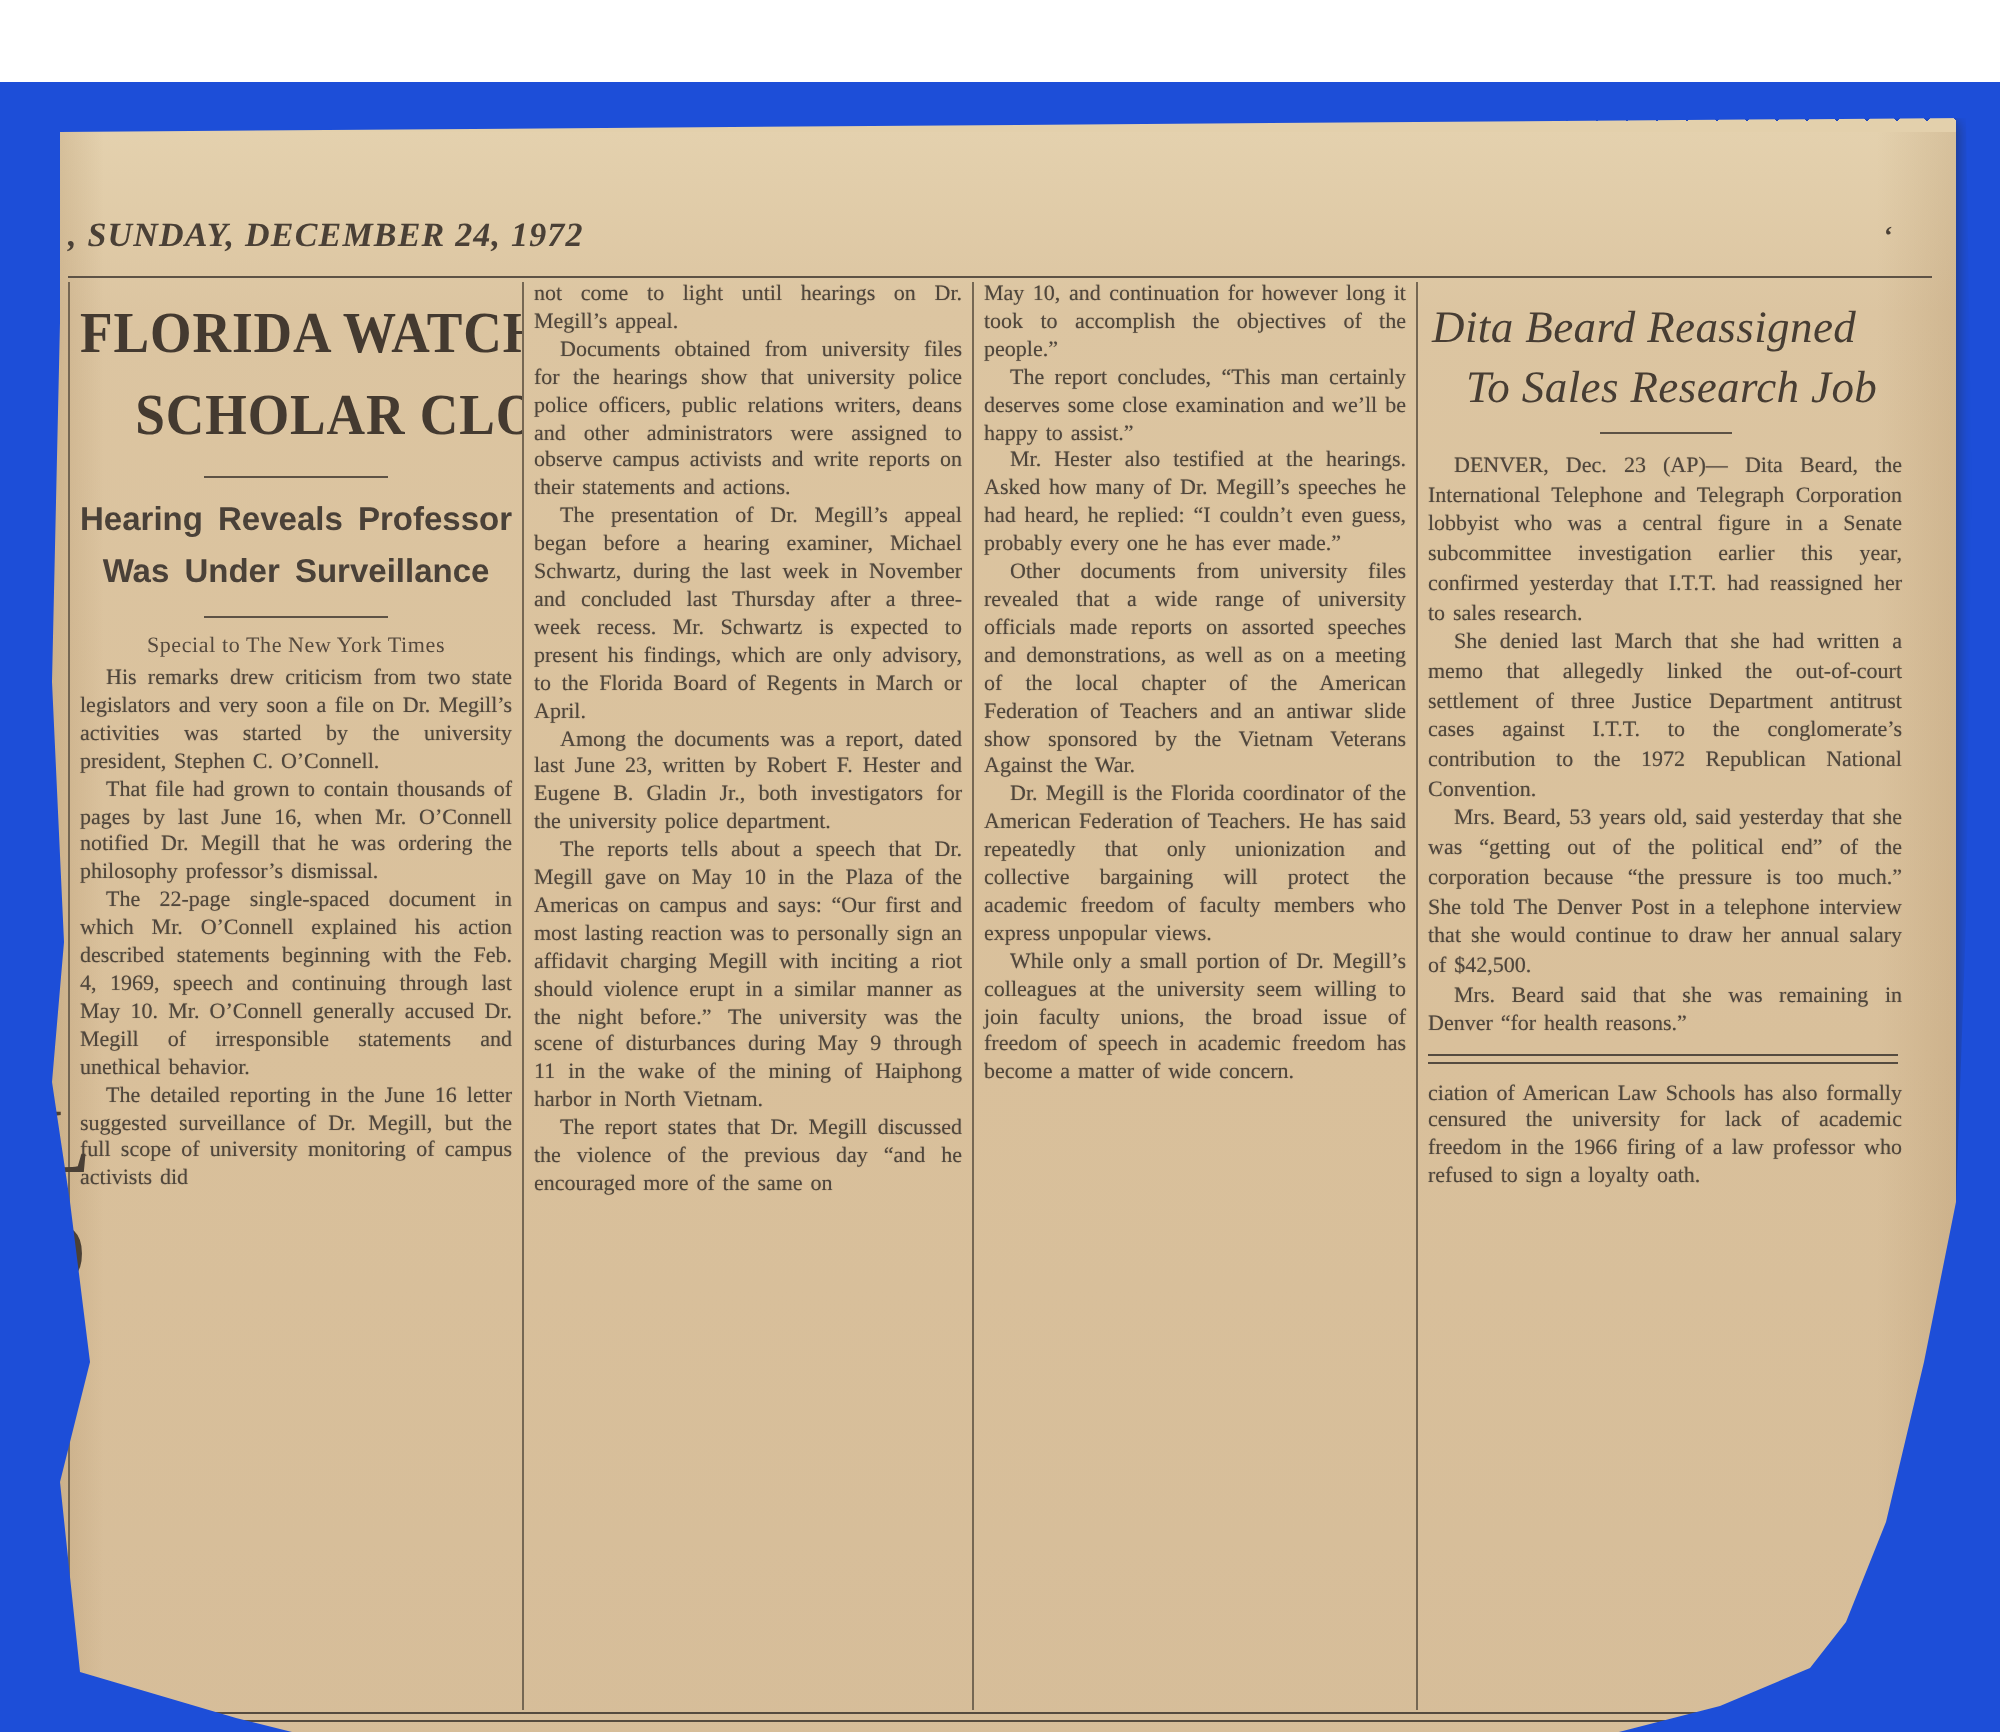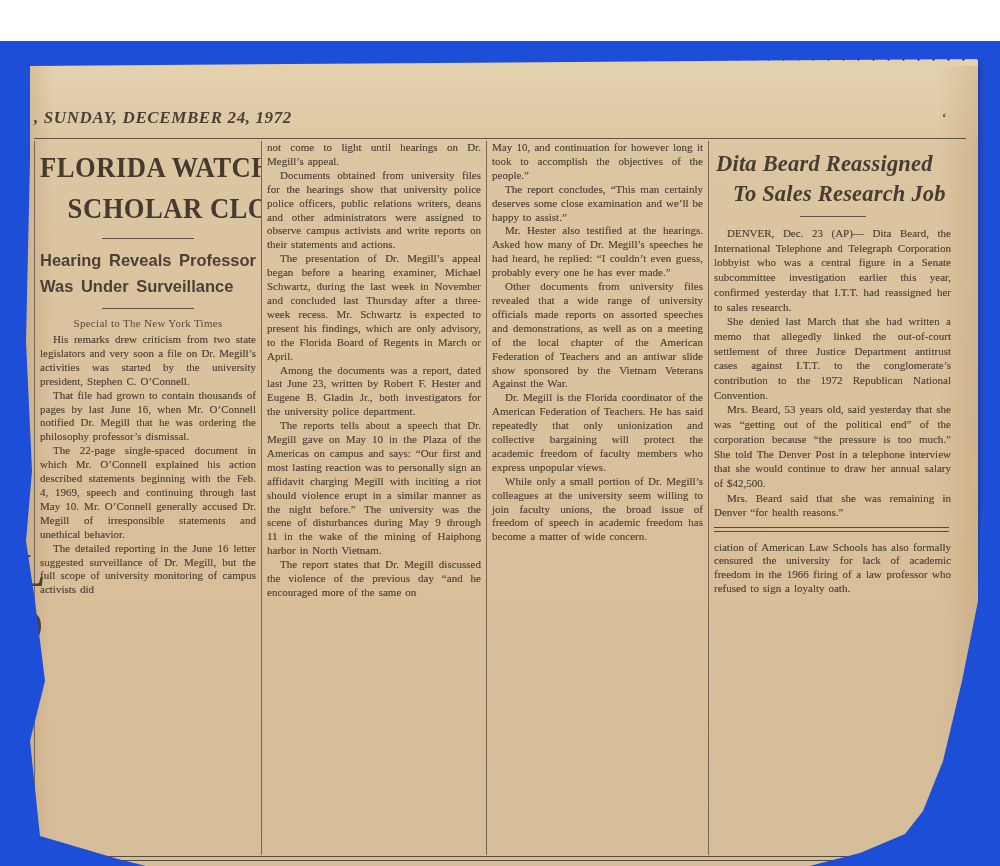--- a/index.html
+++ b/index.html
@@ -29,23 +29,23 @@
   .col4{width:247px;}
   .col-body{font-size:11px;line-height:13.9px;text-align:justify;word-spacing:1.2px;
             text-shadow:0 0 .5px rgba(84,70,54,.55);}
   .col-body p{margin:0;text-indent:13px;}
   .cont-first p:first-child{text-indent:0;}
   .headline{margin:6px 0 0 0;font-size:29px;line-height:41px;font-weight:bold;color:#443a30;
             letter-spacing:.5px;transform:scaleX(.92);transform-origin:left;white-space:nowrap;}
   .hl2{display:inline-block;margin-left:30px;}
   .short-rule{width:92px;margin:9px auto 8px auto;border-top:1.4px solid #5d5245;}
   .subhead{margin:4px 0 0 0;font-family:"Liberation Sans",sans-serif;font-size:16.5px;
-           line-height:26px;font-weight:bold;text-align:left;color:#4a4138;word-spacing:3px;}
+           line-height:26px;font-weight:bold;text-align:center;color:#4a4138;word-spacing:3px;}
   .byline{font-size:11px;text-align:center;color:#55493d;margin:2px 0 4px 0;letter-spacing:.3px;}
-  .dita-head{margin:8px 0 0 2px;font-size:22.5px;line-height:30px;font-weight:bold;
+  .dita-head{margin:8px 0 0 2px;font-size:22.5px;line-height:30px;font-weight:normal;
              font-style:italic;color:#473d33;letter-spacing:.2px;white-space:nowrap;}
   .dh2{display:inline-block;margin-left:17px;}
   .dita-rule{width:66px;margin:7px auto 9px auto;}
   .dita-body{line-height:14.7px;}
   .double-rule{height:2.5px;border-top:1.2px solid #554b3f;border-bottom:1.2px solid #554b3f;}
   .col4-divider{margin:7px 2px 9px 0;}
   .bottom-rule{position:absolute;left:8px;top:790px;width:900px;}
   .thick-bar{position:absolute;left:58px;top:805px;width:860px;height:9px;background:#3a332b;
              border-radius:6px 2px 2px 2px;}
   .thick-bar::before{content:"";position:absolute;left:-8px;top:0;width:14px;height:15px;

